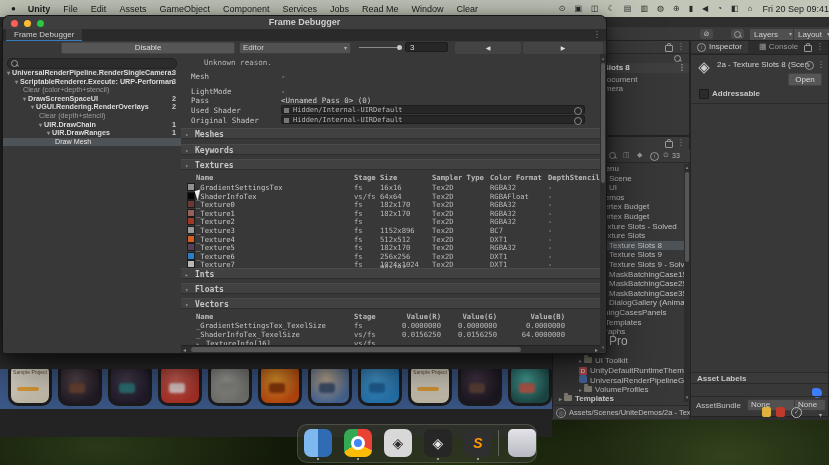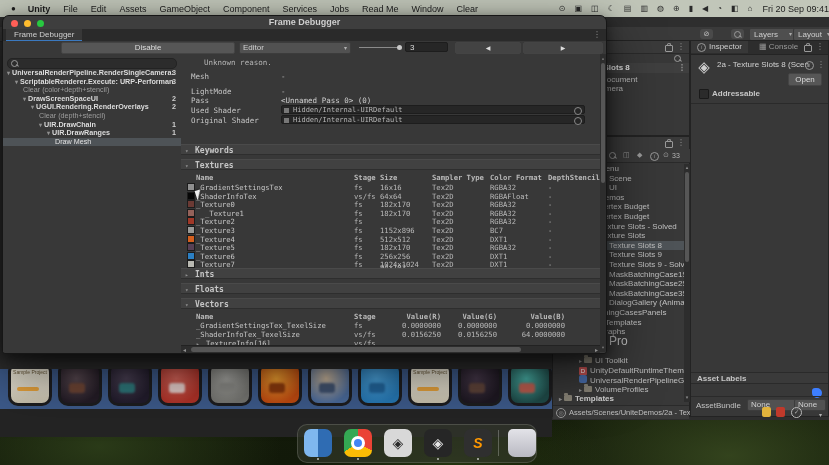--- a/index.html
+++ b/index.html
@@ -404,20 +404,21 @@
       <div class="dviz" style="left:100px;top:18px;">-</div>
       <div class="dviz dlab" style="left:10px;top:33px;">LightMode</div>
       <div class="dviz" style="left:100px;top:33px;">-</div>
       <div class="dviz dlab" style="left:10px;top:42px;">Pass</div>
       <div class="dviz" style="left:100px;top:42px;color:#cfcfcf;">&lt;Unnamed Pass 0&gt; (0)</div>
       <div class="dviz dlab" style="left:10px;top:52px;">Used Shader</div>
       <div class="objfield" style="left:100px;top:51px;width:304px;"><span class="mini"></span><span>Hidden/Internal-UIRDefault</span><span class="pick"></span></div>
       <div class="dviz dlab" style="left:10px;top:62px;">Original Shader</div>
       <div class="objfield" style="left:100px;top:61px;width:304px;"><span class="mini"></span><span>Hidden/Internal-UIRDefault</span><span class="pick"></span></div>
 
+      <div class="section" style="top:74px;"><span class="tri">▾</span><span>Meshes</span></div>
       <div class="section" style="top:105px;"><span class="tri">▾</span><span>Textures</span></div>
       <div class="section" style="top:90px;"><span class="tri">▾</span><span>Keywords</span></div>
       <div id="tex-table">
           <div class="cell thead" style="left: 15px; top: 119px;">Name</div>
           <div class="cell thead" style="left: 173px; top: 119px;">Stage</div>
           <div class="cell thead" style="left: 199px; top: 119px;">Size</div>
           <div class="cell thead" style="left: 251px; top: 119px;">Sampler Type</div>
           <div class="cell thead" style="left: 309px; top: 119px;">Color Format</div>
           <div class="cell thead" style="left: 367px; top: 119px;">DepthStencil Format</div>
           <div style="position: absolute; left: 0px; top: 128px; width: 419px; height: 8.6px;">
@@ -442,21 +443,21 @@
             <span class="swatch" style="left: 6px; top: 1px; background: rgb(107, 58, 52);"></span>
             <span class="cell" style="left: 15px; top: 1px; color: rgb(198, 198, 198);">_Texture0</span>
             <span class="cell" style="left: 173px; top: 1px;">fs</span>
             <span class="cell" style="left: 199px; top: 1px;">182x170</span>
             <span class="cell" style="left: 251px; top: 1px;">Tex2D</span>
             <span class="cell" style="left: 309px; top: 1px;">RGBA32</span>
             <span class="cell" style="left: 367px; top: 1px;">-</span>
           </div>
           <div style="position: absolute; left: 0px; top: 153.8px; width: 419px; height: 8.6px;">
             <span class="swatch" style="left: 6px; top: 1px; background: rgb(148, 98, 90);"></span>
-            <span class="cell" style="left: 15px; top: 1px; color: rgb(198, 198, 198); padding-left: 9px;">_Texture1</span>
+            <span class="cell" style="left: 15px; top: 1px; color: rgb(198, 198, 198);">_Texture1</span>
             <span class="cell" style="left: 173px; top: 1px;">fs</span>
             <span class="cell" style="left: 199px; top: 1px;">182x170</span>
             <span class="cell" style="left: 251px; top: 1px;">Tex2D</span>
             <span class="cell" style="left: 309px; top: 1px;">RGBA32</span>
             <span class="cell" style="left: 367px; top: 1px;">-</span>
           </div>
           <div style="position: absolute; left: 0px; top: 162.4px; width: 419px; height: 8.6px;">
             <span class="swatch" style="left: 6px; top: 1px; background: rgb(160, 56, 40);"></span>
             <span class="cell" style="left: 15px; top: 1px; color: rgb(198, 198, 198);">_Texture2</span>
             <span class="cell" style="left: 173px; top: 1px;">fs</span>

